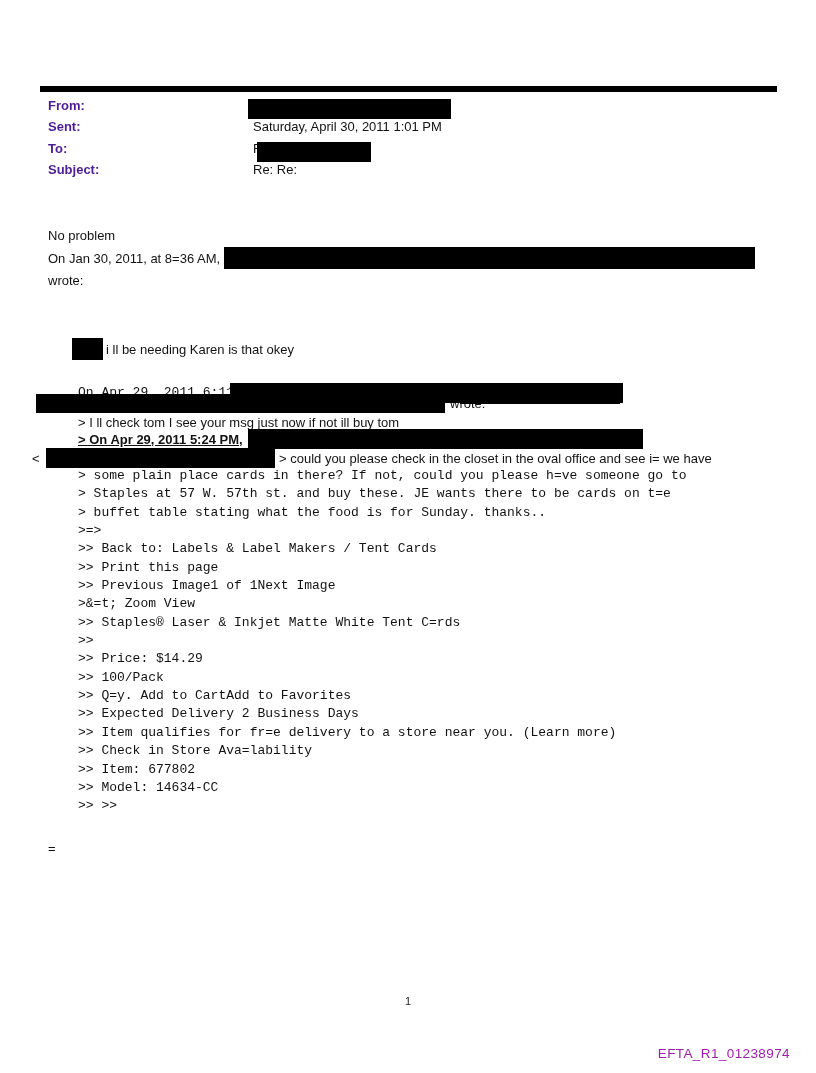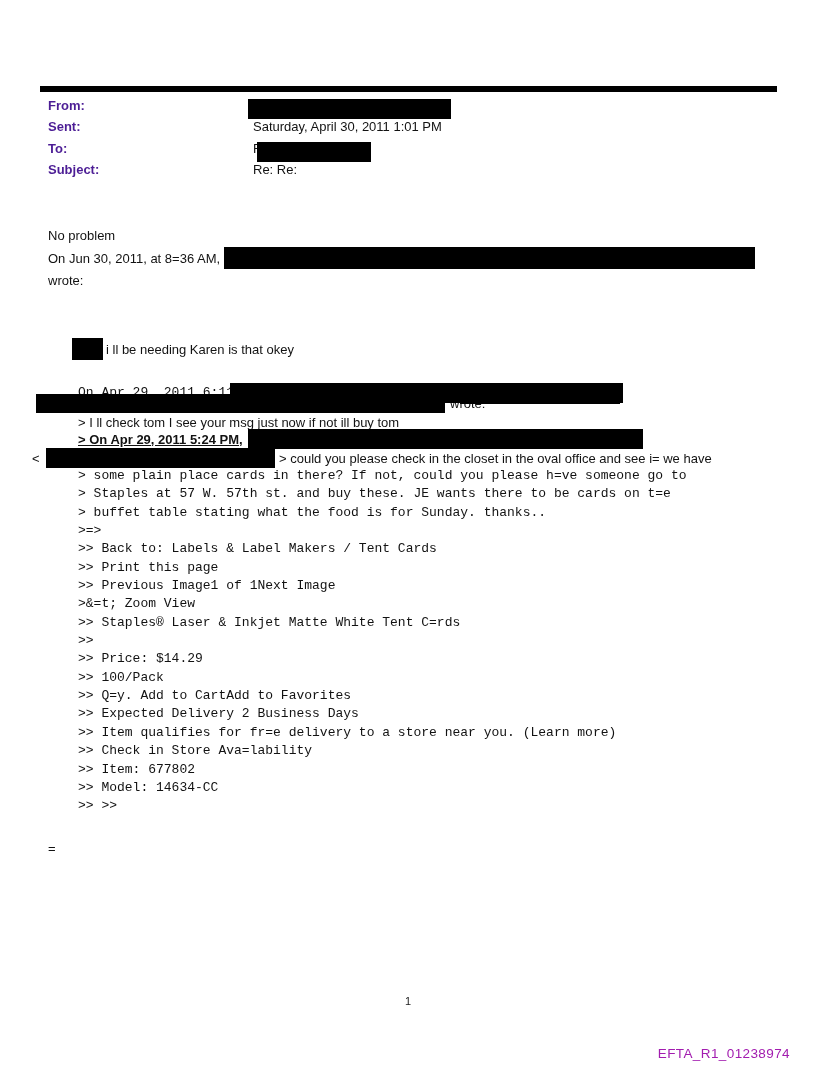--- a/index.html
+++ b/index.html
@@ -41,21 +41,21 @@
       <span class="hdr-label">To:</span><span>F</span><span class="bar" style="left:209px;top:2px;width:114px;height:20px;"></span>
     </div>
     <div class="hdr-row">
       <span class="hdr-label">Subject:</span><span>Re: Re:</span>
     </div>
   </div>
 
   <div class="abs" style="left:48px;top:217px;margin-top:10px;">No problem</div>
 
   <div class="abs" style="left:48px;top:248px;width:740px;height:22px;">
-    <span style="line-height:21px;">On Jun 30, 2011, at 8=36 AM,</span>
+    <span style="line-height:21px;">On Jan 30, 2011, at 8=36 AM,</span>
     <span class="bar" style="left:176px;top:-1px;width:531px;height:22px;"></span>
   </div>
   <div class="abs" style="left:48px;top:272px;">wrote:</div>
 
   <div class="abs" style="left:72px;top:338px;height:22px;">
     <span class="bar" style="left:0;top:0;width:31px;height:22px;"></span>
     <span style="position:absolute;left:34px;top:3px;">i ll be needing Karen is that okey</span>
   </div>
 
   <div class="abs" style="left:78px;top:383px;width:600px;height:24px;font-family:Liberation Mono, monospace;">

